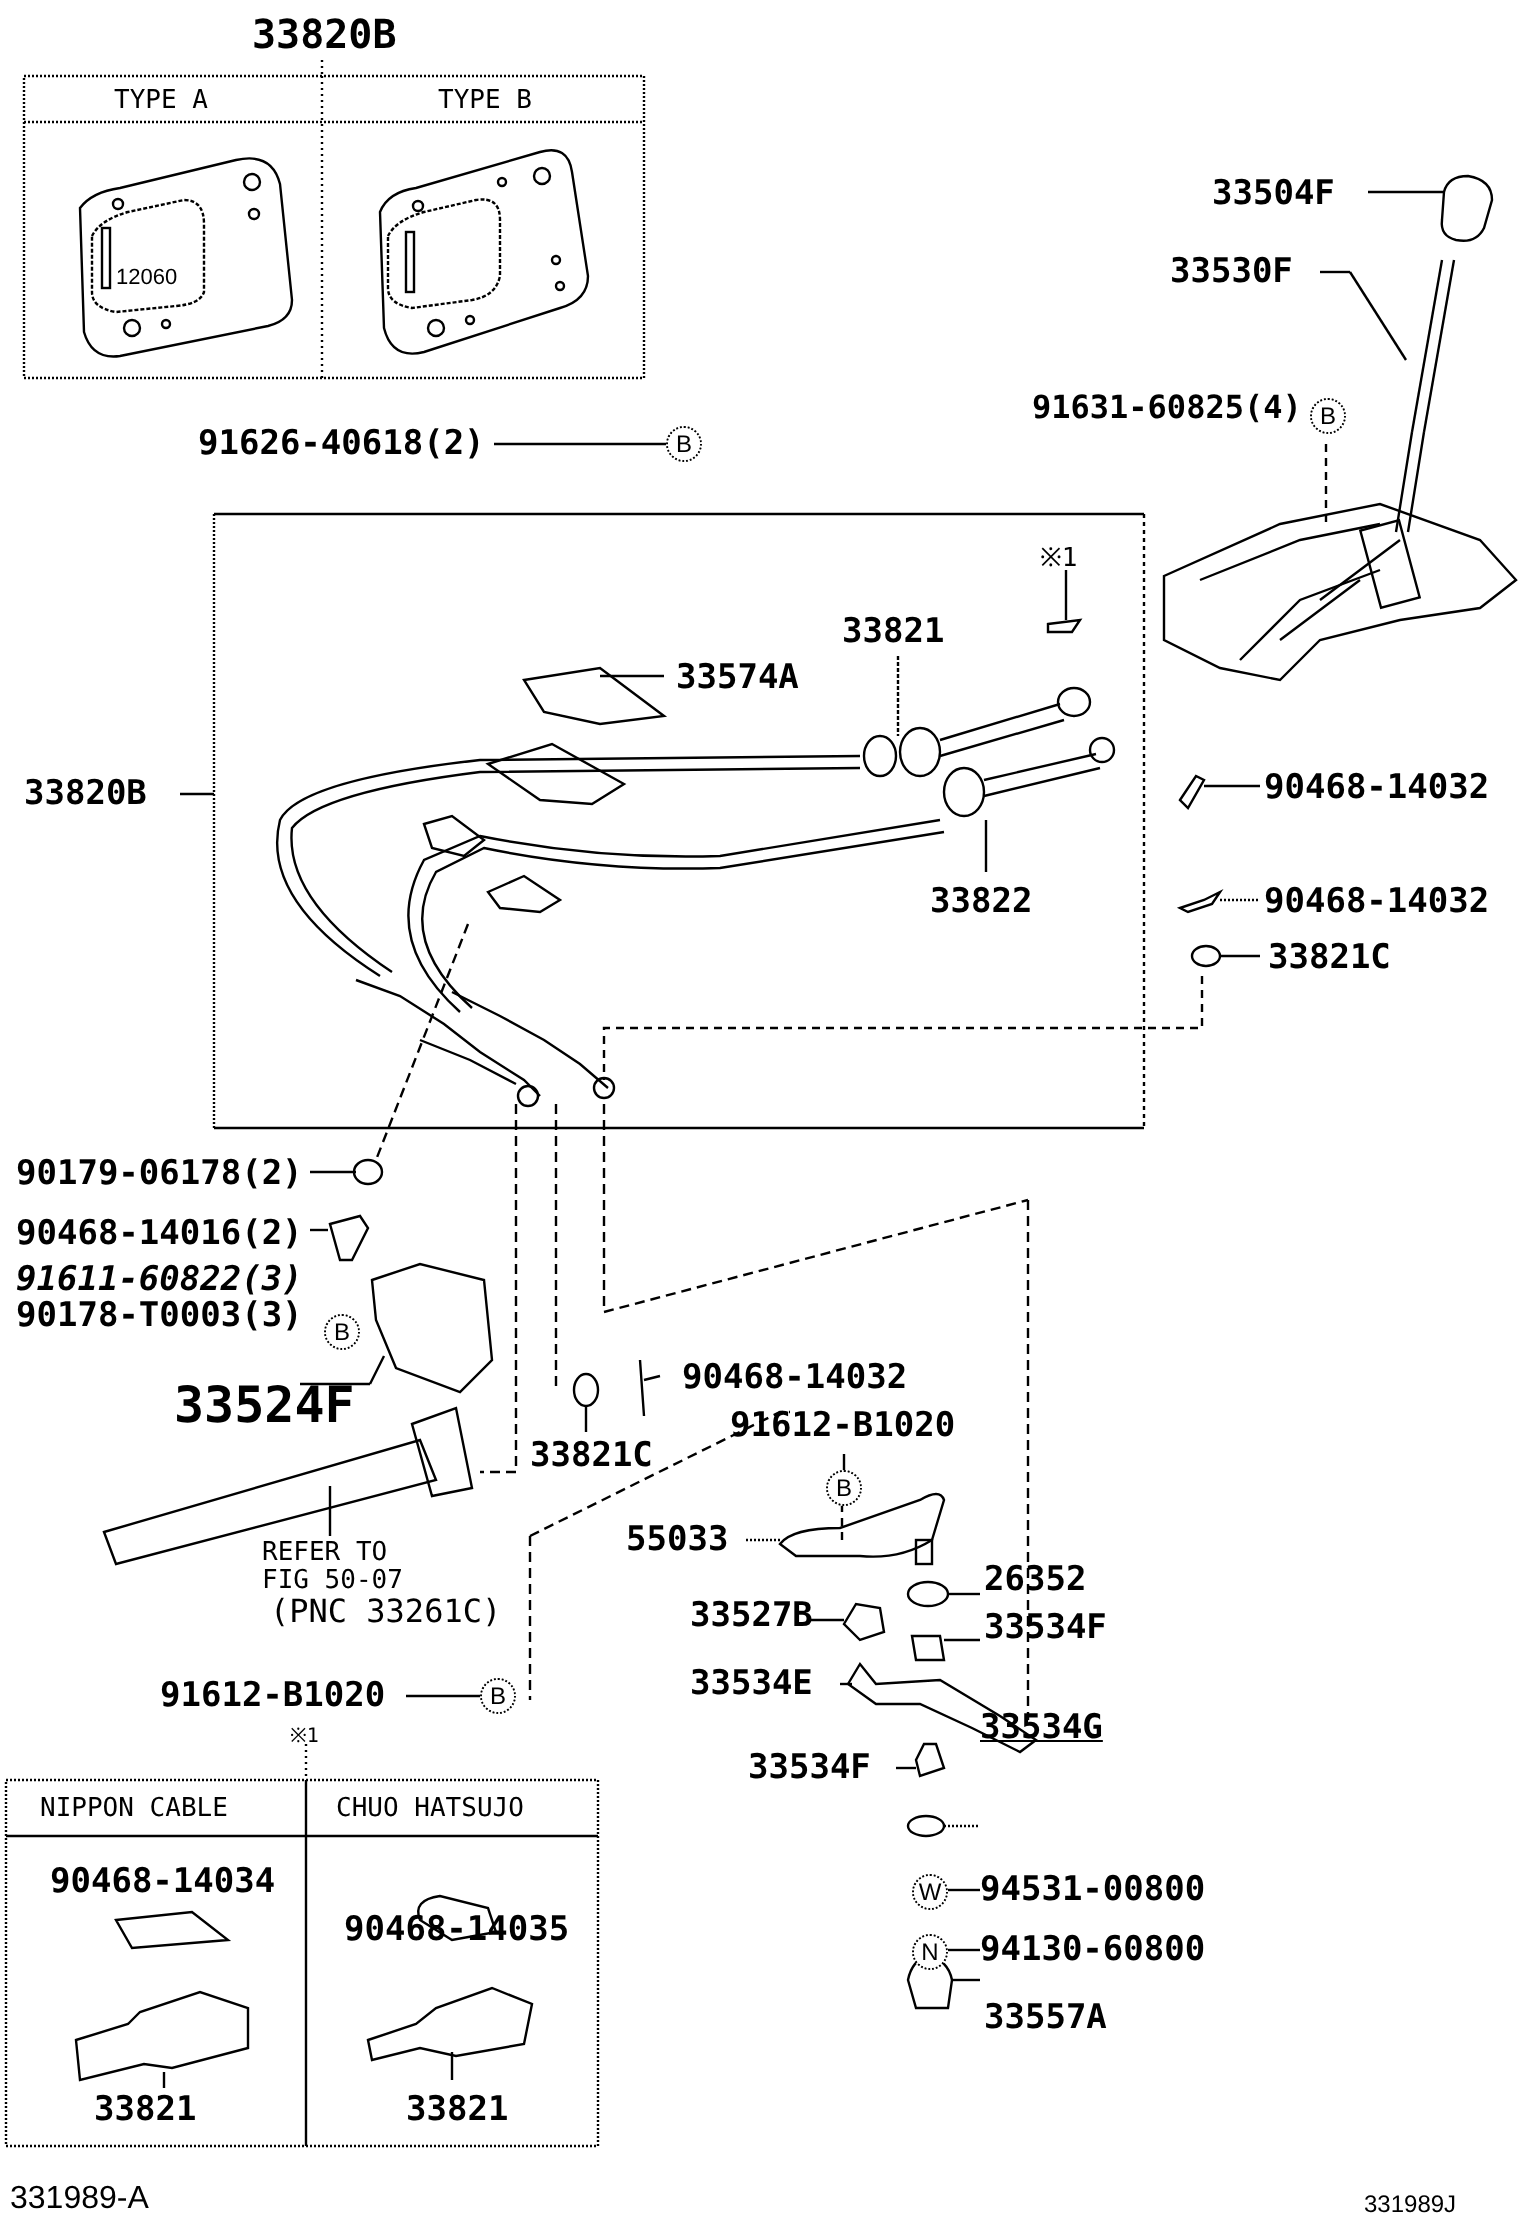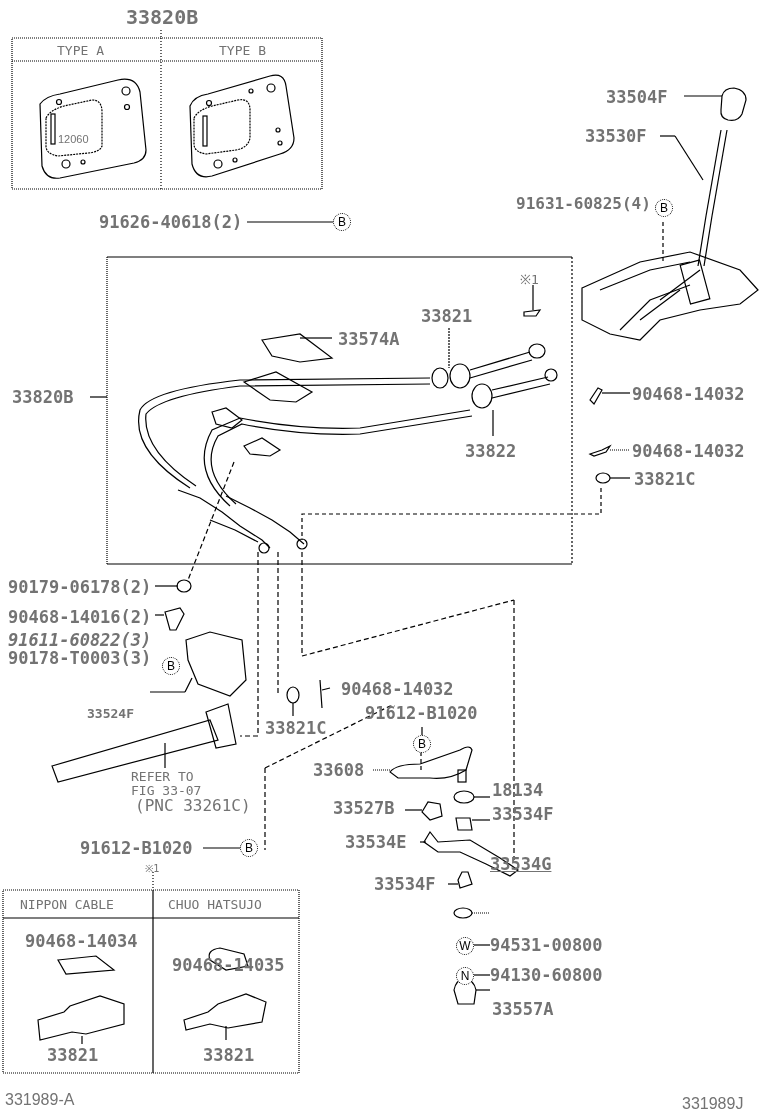--- a/index.html
+++ b/index.html
@@ -1,18 +1,18 @@
 <!DOCTYPE html>
 <html><head>
 <meta charset="utf-8">
 <style>
   html, body { margin: 0; padding: 0; background: #ffffff; }
   body { width: 760px; height: 1112px; position: relative; overflow: hidden; font-family: "DejaVu Sans Mono", monospace; color: #000; }
   #canvas { position: absolute; left: 0; top: 0; width: 760px; height: 1112px; }
-  .lbl { position: absolute; font-family: "DejaVu Sans Mono", monospace; font-weight: bold; font-size: 17px; letter-spacing: 0px; white-space: nowrap; line-height: 1; color: #737373; }
+  .lbl { position: absolute; font-family: "DejaVu Sans Mono", monospace; font-weight: bold; font-size: 17px; letter-spacing: 0px; white-space: nowrap; line-height: 1; color: #000000; }
   .lbl.big { font-size: 20px; }
   .lbl.tiny { font-size: 11px; font-weight: normal; font-family: "Liberation Sans", sans-serif; }
   .lbl.hdr { font-size: 13px; font-weight: normal; }
   .lbl.note { font-size: 13px; font-weight: normal; font-family: "DejaVu Sans Mono", monospace; }
   .circ { position: absolute; width: 16px; height: 16px; border: 1px dotted #000; border-radius: 50%; font-family: "Liberation Sans", sans-serif; font-size: 12px; line-height: 16px; text-align: center; background: #fff; }
 </style>
 </head>
 <body>
 
 <svg id="canvas" viewBox="0 0 760 1112" xmlns="http://www.w3.org/2000/svg" fill="none" stroke="#000" stroke-width="1.2">
@@ -204,34 +204,34 @@
 
 <div class="lbl" style="left:632px;top:386px;">90468-14032</div>
 <div class="lbl" style="left:632px;top:443px;">90468-14032</div>
 <div class="lbl" style="left:634px;top:471px;">33821C</div>
 
 <div class="lbl" style="left:8px;top:579px;">90179-06178(2)</div>
 <div class="lbl" style="left:8px;top:609px;">90468-14016(2)</div>
 <div class="lbl" style="left:8px;top:632px;font-style:italic;">91611-60822(3)</div>
 <div class="lbl" style="left:8px;top:650px;">90178-T0003(3)</div>
 <div class="circ" style="left:162px;top:657px;">B</div>
-<div class="lbl" style="left:87px;top:707px;font-size:13px;">33524F</div>
+<div class="lbl" style="left:87px;top:690px;font-size:25px;">33524F</div>
 
 <div class="lbl note" style="left:131px;top:770px;">REFER TO</div>
-<div class="lbl note" style="left:131px;top:784px;">FIG 33-07</div>
+<div class="lbl note" style="left:131px;top:784px;">FIG 50-07</div>
 <div class="lbl note" style="left:135px;top:798px;font-size:16px;">(PNC 33261C)</div>
 
 <div class="lbl" style="left:341px;top:681px;">90468-14032</div>
 <div class="lbl" style="left:365px;top:705px;">91612-B1020</div>
 <div class="circ" style="left:413px;top:735px;">B</div>
 <div class="lbl" style="left:265px;top:720px;">33821C</div>
 
-<div class="lbl" style="left:313px;top:762px;">33608</div>
-<div class="lbl" style="left:492px;top:782px;">18134</div>
-<div class="lbl" style="left:333px;top:800px;">33527B</div>
+<div class="lbl" style="left:313px;top:762px;">55033</div>
+<div class="lbl" style="left:492px;top:782px;">26352</div>
+<div class="lbl" style="left:345px;top:800px;">33527B</div>
 <div class="lbl" style="left:492px;top:806px;">33534F</div>
 <div class="lbl" style="left:345px;top:834px;">33534E</div>
 
 <div class="lbl" style="left:80px;top:840px;">91612-B1020</div>
 <div class="circ" style="left:240px;top:839px;">B</div>
 <div class="lbl note" style="left:145px;top:864px;font-size:10px;">※1</div>
 
 <div class="lbl" style="left:374px;top:876px;">33534F</div>
 <div class="lbl" style="left:490px;top:856px;text-decoration:underline;">33534G</div>
 <div class="circ" style="left:456px;top:937px;">W</div>
@@ -241,13 +241,13 @@
 <div class="lbl" style="left:492px;top:1001px;">33557A</div>
 
 <div class="lbl hdr" style="left:20px;top:898px;">NIPPON CABLE</div>
 <div class="lbl hdr" style="left:168px;top:898px;">CHUO HATSUJO</div>
 <div class="lbl" style="left:25px;top:933px;">90468-14034</div>
 <div class="lbl" style="left:172px;top:929px;margin-top:28px;">90468-14035</div>
 <div class="lbl" style="left:47px;top:1047px;">33821</div>
 <div class="lbl" style="left:203px;top:1047px;">33821</div>
 
 <div class="lbl tiny" style="left:5px;top:1092px;font-size:16px;">331989-A</div>
-<div class="lbl tiny" style="left:682px;top:1096px;font-size:16px;">331989J</div>
+<div class="lbl tiny" style="left:682px;top:1096px;font-size:12px;">331989J</div>
 
 </body></html>

